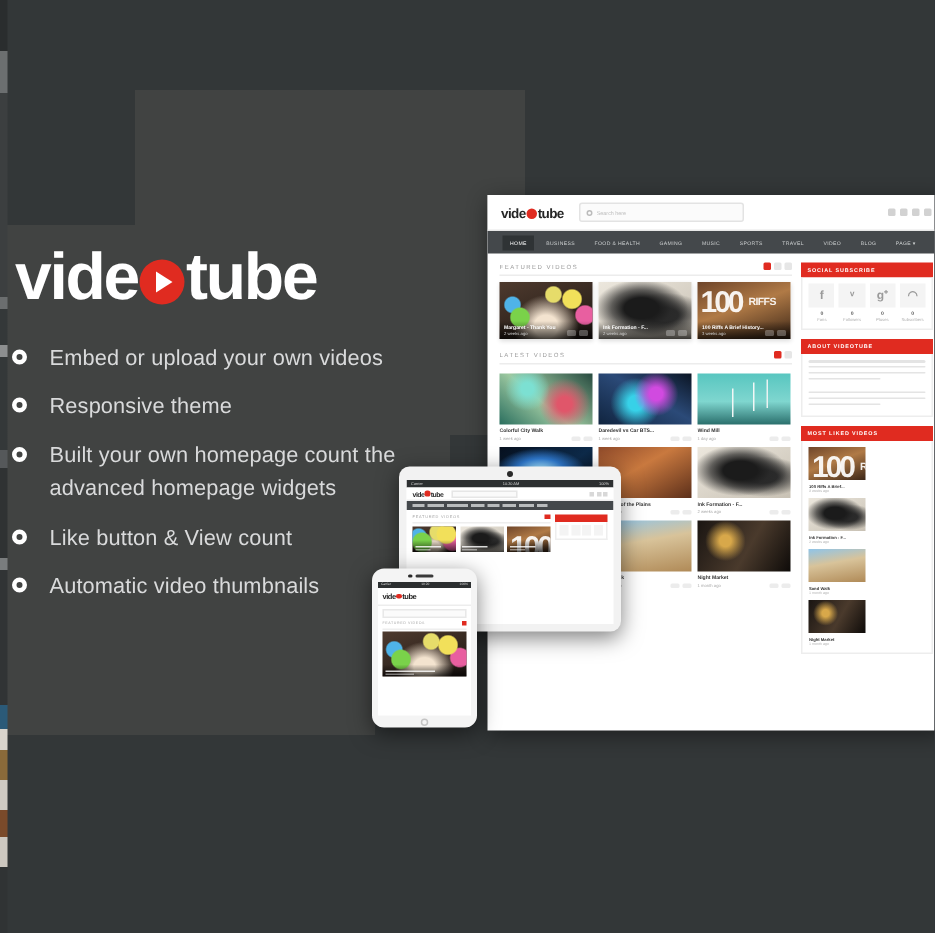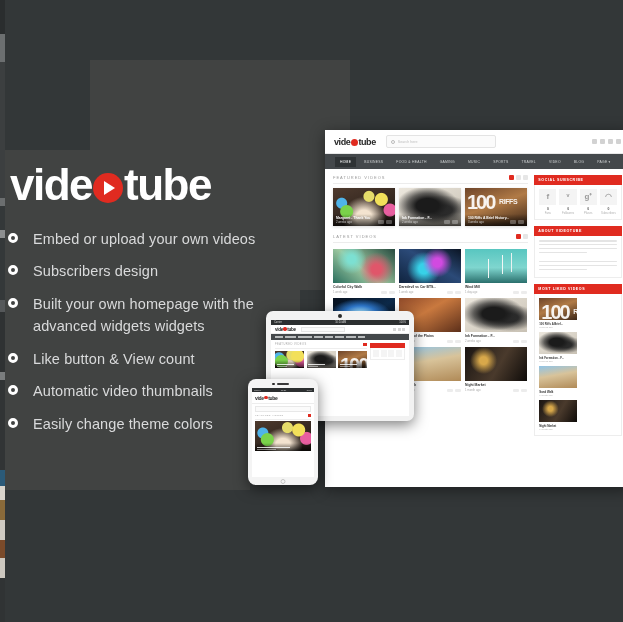--- a/index.html
+++ b/index.html
@@ -348,37 +348,33 @@
       <span class="word">tube</span>
     </div>
 
     <ul id="feature-list">
       <li>
         <span class="bullet"></span>
         <span class="txt">Embed or upload your own videos</span>
       </li>
       <li>
         <span class="bullet"></span>
-        <span class="txt">Subscribers design</span>
+        <span class="txt">Responsive theme</span>
       </li>
       <li>
         <span class="bullet"></span>
-        <span class="txt">Built your own homepage with the advanced widgets widgets</span>
+        <span class="txt">Built your own homepage count the advanced homepage widgets</span>
       </li>
       <li>
         <span class="bullet"></span>
         <span class="txt">Like button &amp; View count</span>
       </li>
       <li>
         <span class="bullet"></span>
         <span class="txt">Automatic video thumbnails</span>
-      </li>
-      <li>
-        <span class="bullet"></span>
-        <span class="txt">Easily change theme colors</span>
       </li>
     </ul>
   </div>
 
   <div id="devices">
 
     <div id="desktop">
 
       <div id="d-header">
         <div id="d-logo">

